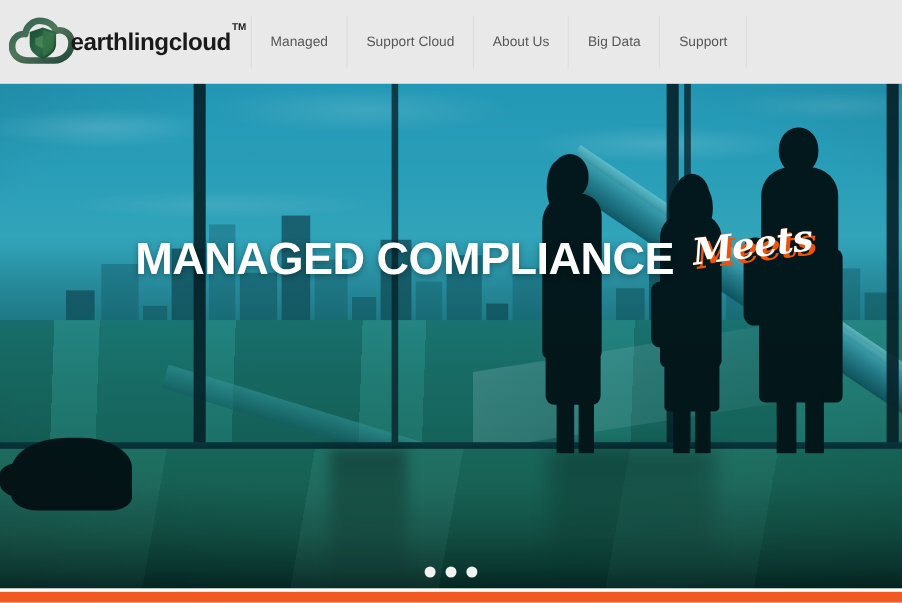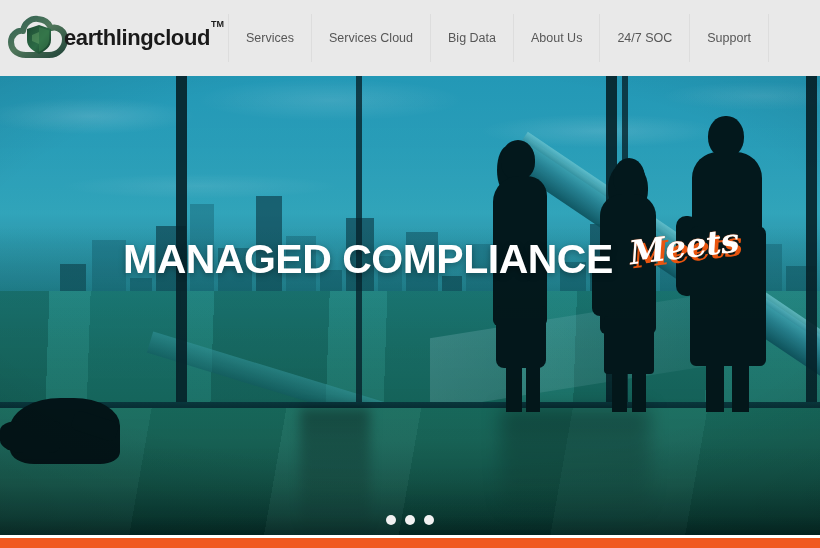--- a/index.html
+++ b/index.html
@@ -185,21 +185,21 @@
     mix-blend-mode:multiply;
   }
   .vignette {
     position:absolute; inset:0;
     background:radial-gradient(ellipse 120% 95% at 50% 42%, rgba(0,0,0,0) 45%, rgba(0,0,0,.28) 100%);
   }
 
   
   .hero-content { position:absolute; inset:0; z-index:10; }
   .headline {
-    position:absolute; left:123px; top:157px; width:620px;
+    position:absolute; left:123px; top:133px; width:620px;
   }
   .hl-line {
     font-size:41px; font-weight:bold; color:#ffffff;
     letter-spacing:-0.5px; line-height:52px;
     text-shadow:0 2px 6px rgba(0,0,0,.35);
     white-space:nowrap;
   }
   .hl-row { display:flex; align-items:flex-start; }
   .meets {
     font-family:"DejaVu Serif", serif;
@@ -264,25 +264,24 @@
           <path d="M24 22 L31 19 L31 31 L24 28 Z" fill="#6aa86a" opacity="0.45"></path>
         </svg>
       </div>
       <div class="brand-text">
         <span>earthlingcloud</span>
         <sup class="brand-tm">TM</sup>
       </div>
     </div>
 
     <nav class="nav">
-      <div class="nav-item">Services</div>
-      <div class="nav-item">Services Cloud</div>
+      <div class="nav-item">Managed</div>
+      <div class="nav-item">Support Cloud</div>
+      <div class="nav-item">About Us</div>
       <div class="nav-item">Big Data</div>
-      <div class="nav-item">About Us</div>
-      <div class="nav-item">24/7 SOC</div>
       <div class="nav-item">Support</div>
 
     </nav>
   </div>
 
   <div class="hero">
 
     <div class="hero-photo">
       <div class="sky"></div>
       <div class="clouds"></div>

